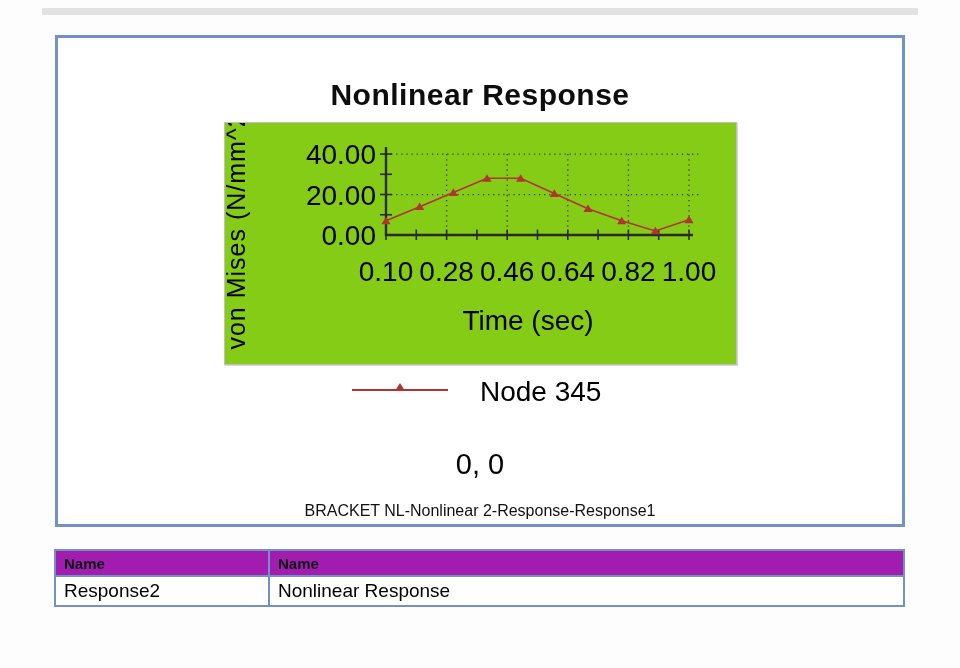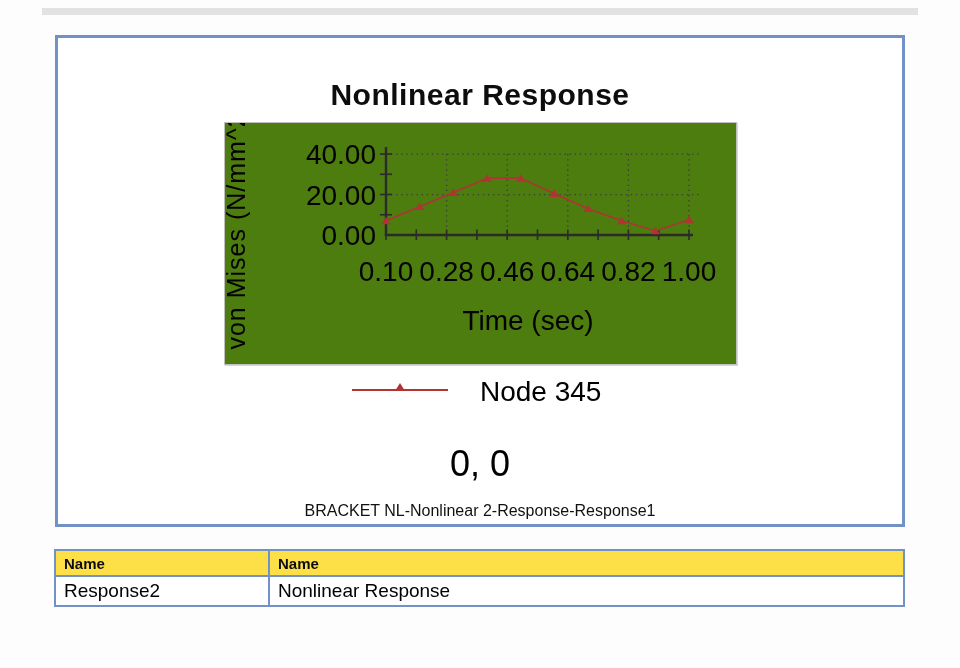--- a/index.html
+++ b/index.html
@@ -7,42 +7,42 @@
   .page{position:absolute;left:0;top:0;width:960px;height:520px;}
 
   .top-bar{position:absolute;left:42px;top:8px;width:876px;height:7px;background:#e2e2e2;}
 
   .report-frame{position:absolute;left:55px;top:35px;width:844px;height:486px;border:3px solid #7191c7;background:#ffffff;}
 
   .chart-title{position:absolute;left:0;top:40px;width:844px;text-align:center;
     font-size:30px;font-weight:bold;color:#0d0d0d;letter-spacing:0.5px;}
 
   .chart-panel{position:absolute;left:166px;top:84px;width:511px;height:241px;
-    background:#4d7c0f;border:1px solid #c2c0bd;box-shadow:1px 1px 0 #d9d7d4;}
+    background:#84cc16;border:1px solid #c2c0bd;box-shadow:1px 1px 0 #d9d7d4;}
   .chart-panel svg{display:block;}
   .chart-panel svg text{fill:#000;font-family:"Liberation Sans",sans-serif;}
   .grid{stroke:#3c3c3c;stroke-width:1.3;stroke-dasharray:1.3 3.8;}
   .axis{stroke:#2b2b2b;stroke-width:2.4;}
   .tick{stroke:#2b2b2b;stroke-width:1.6;}
 
   .legend-line{position:absolute;left:294px;top:351px;width:96px;height:2px;background:#b23334;}
   .legend-marker{position:absolute;left:337px;top:345px;width:0;height:0;
     border-left:5px solid transparent;border-right:5px solid transparent;border-bottom:8px solid #b23334;}
   .legend-label{position:absolute;left:422px;top:340px;font-size:28px;color:#000;line-height:28px;text-align:right;}
 
   .origin-label{position:absolute;left:0;top:412px;width:844px;text-align:center;
-    font-size:36px;color:#000;line-height:28px;}
+    font-size:29px;color:#000;line-height:28px;}
 
   .caption{position:absolute;left:0;top:464px;width:844px;text-align:center;
     font-size:16px;color:#111;line-height:18px;}
 
   .results-table{position:absolute;left:54px;top:549px;width:851px;
     border-collapse:collapse;border:2px solid #7191c7;background:#fff;
     font-family:"Liberation Sans",sans-serif;}
-  .results-table th{background:#fde047;text-align:left;font-size:15px;font-weight:bold;color:#0c0c14;
+  .results-table th{background:#a21caf;text-align:left;font-size:15px;font-weight:bold;color:#0c0c14;
     padding:3px 8px;border-bottom:2px solid #7191c7;height:18px;}
   .results-table td{font-size:19px;color:#000;padding:3px 8px;height:18px;}
   .results-table th.col-name,.results-table td.col-name{width:196px;border-right:2px solid #7191c7;}
 </style>
 </head>
 <body>
 
 <div class="page">
 
   <div class="top-bar"></div>

